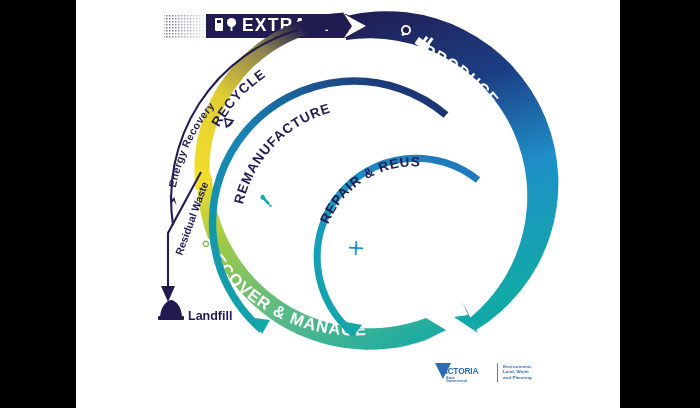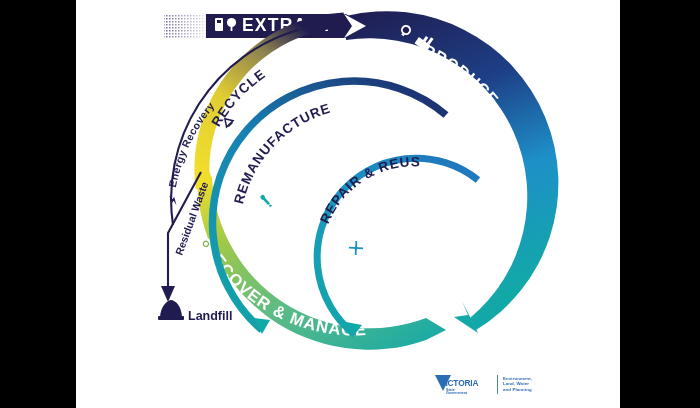--- a/index.html
+++ b/index.html
@@ -30,21 +30,21 @@
   #diagram {
     position: absolute;
     left: 0;
     top: 0;
     width: 544px;
     height: 408px;
   }
   .logo-wrap {
     position: absolute;
     left: 358px;
-    top: 368px;
+    top: 356px;
     width: 120px;
     height: 32px;
     display: flex;
     align-items: center;
     gap: 5px;
   }
   .logo-mark {
     position: relative;
     width: 58px;
     height: 24px;

